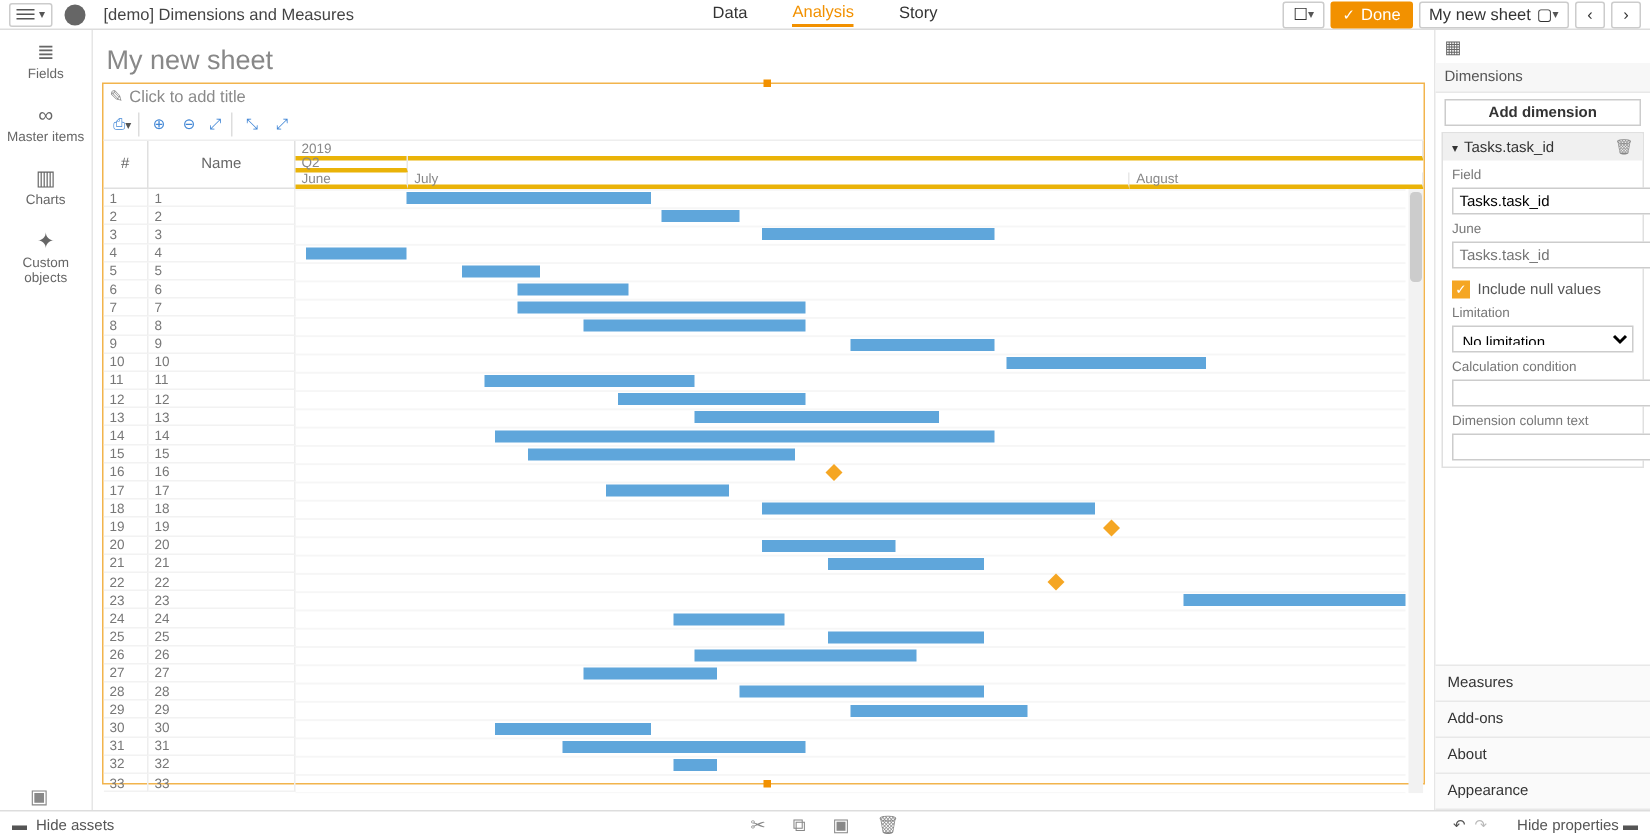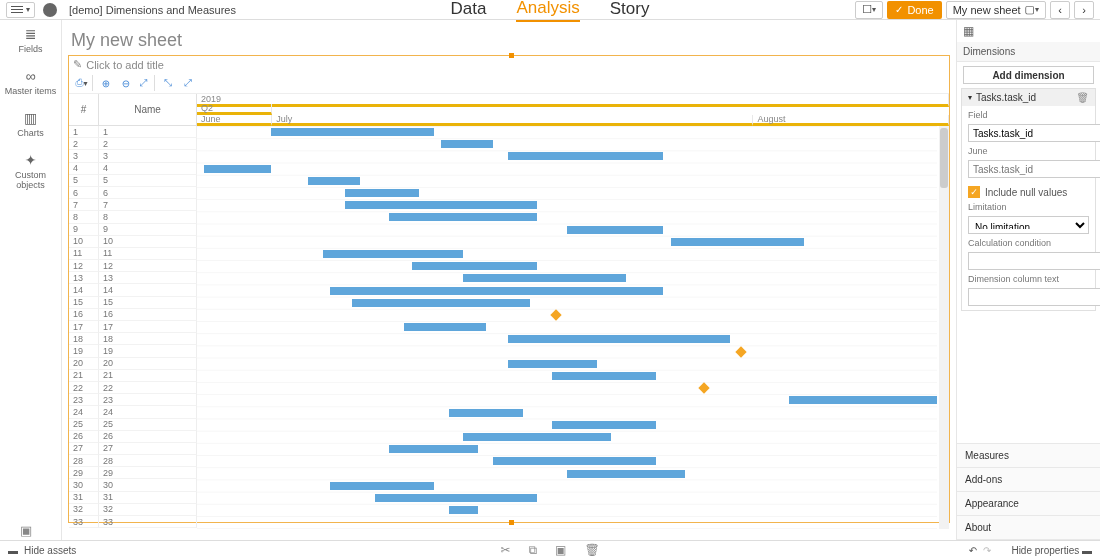--- a/index.html
+++ b/index.html
@@ -7,21 +7,21 @@
 
   
   .topbar { height: 20px; display: flex; align-items: center; border-bottom: 1px solid #ddd; padding: 0 6px; gap: 8px; }
   .menu-btn { display: flex; align-items: center; gap: 3px; padding: 0 4px; border: 1px solid #ccc; border-radius: 2px; height: 16px; cursor: pointer; }
   .menu-icon { display: inline-block; width: 12px; }
   .menu-icon span { display: block; height: 1.5px; background: #555; margin: 1.5px 0; }
   .caret { font-size: 8px; color: #555; }
   .app-title { font-size: 11px; color: #444; text-align: right; }
   .circle-logo { width: 14px; height: 14px; border-radius: 50%; background: #666; display: inline-block; margin-right: 4px; }
   .tabs-center { position: absolute; left: 0; right: 0; top: 0; height: 20px; display: flex; justify-content: center; align-items: center; gap: 30px; pointer-events: none; }
-  .tabs-center span { pointer-events: auto; font-size: 17px; padding-bottom: 2px; cursor: pointer; }
+  .tabs-center span { pointer-events: auto; font-size: 11px; padding-bottom: 2px; cursor: pointer; }
   .tabs-center .active { color: #f29100; border-bottom: 2px solid #f29100; }
   .topbar-right { margin-left: auto; display: flex; align-items: center; gap: 4px; }
   .bookmark-btn, .sheet-btn, .nav-btn { border: 1px solid #ccc; background: #fff; height: 18px; display: flex; align-items: center; padding: 0 6px; border-radius: 2px; cursor: pointer; }
   .done-btn { background: #f29100; color: #fff; height: 18px; display: flex; align-items: center; padding: 0 8px; border-radius: 2px; cursor: pointer; gap: 4px; }
   .nav-btn { width: 20px; justify-content: center; }
   .done-check { font-size: 10px; }
 
   
   .main { display: flex; height: 520px; }
   .left-sidebar { width: 62px; border-right: 1px solid #e6e6e6; display: flex; flex-direction: column; align-items: center; padding-top: 6px; }
@@ -440,22 +440,22 @@
           <input class="fld-input" style="">
 
         </div>
       </div>
     </div>
 
     <div class="spacer"></div>
     <div class="rp-accordion">
       <div class="rp-acc-item">Measures</div>
       <div class="rp-acc-item">Add-ons</div>
+      <div class="rp-acc-item">About</div>
       <div class="rp-acc-item">Appearance</div>
-      <div class="rp-acc-item">About</div>
     </div>
   </div>
 
 </div>
 
 <div class="bottom-bar">
   <div class="bb-left">
     <span>▬</span>
     <span>Hide assets</span>
   </div>

